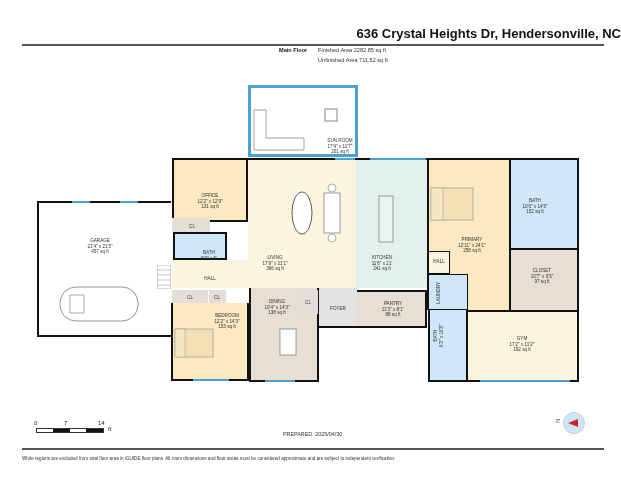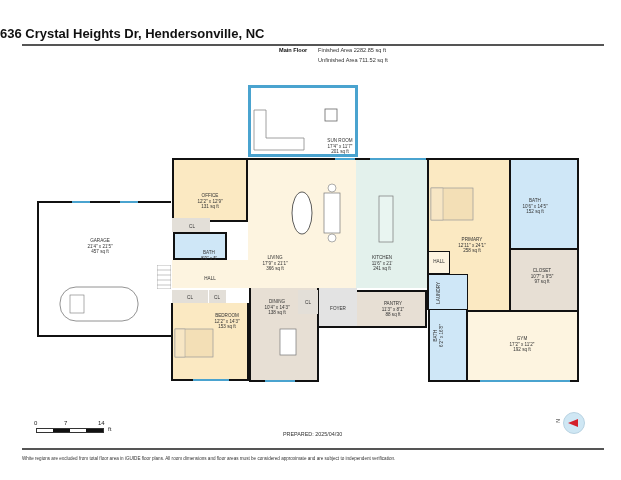--- a/index.html
+++ b/index.html
@@ -1,17 +1,17 @@
 <!DOCTYPE html>
 <html><head>
 <meta charset="utf-8">
 <style>
   html, body { margin: 0; padding: 0; background: #ffffff; }
   body { width: 621px; height: 480px; position: relative; overflow: hidden; font-family: "Liberation Sans", sans-serif; color: #222; }
-  .title { position: absolute; left: 0; top: 26px; width: 621px; text-align: left; font-size: 13px; font-weight: bold; color: #111; }
+  .title { position: absolute; left: 0; top: 26px; width: 621px; text-align: right; font-size: 13px; font-weight: bold; color: #111; }
   .rule { position: absolute; left: 22px; width: 582px; height: 2px; background: #555; }
   .meta { position: absolute; font-size: 5.6px; color: #333; }
   .plan { position: absolute; left: 0; top: 0; width: 621px; height: 480px; }
   .room { position: absolute; box-sizing: border-box; }
   .lbl { position: absolute; font-size: 4.6px; line-height: 5.6px; text-align: center; color: #333; text-transform: uppercase; }
   .lbl span { display: block; text-transform: none; }
   .win { position: absolute; background: #4aa3cf; }
   .scale { position: absolute; left: 36px; top: 420px; }
   .footer-note { position: absolute; left: 22px; top: 456px; font-size: 4.6px; color: #333; }
   .prepared { position: absolute; left: 283px; top: 431px; font-size: 5.4px; color: #333; }

